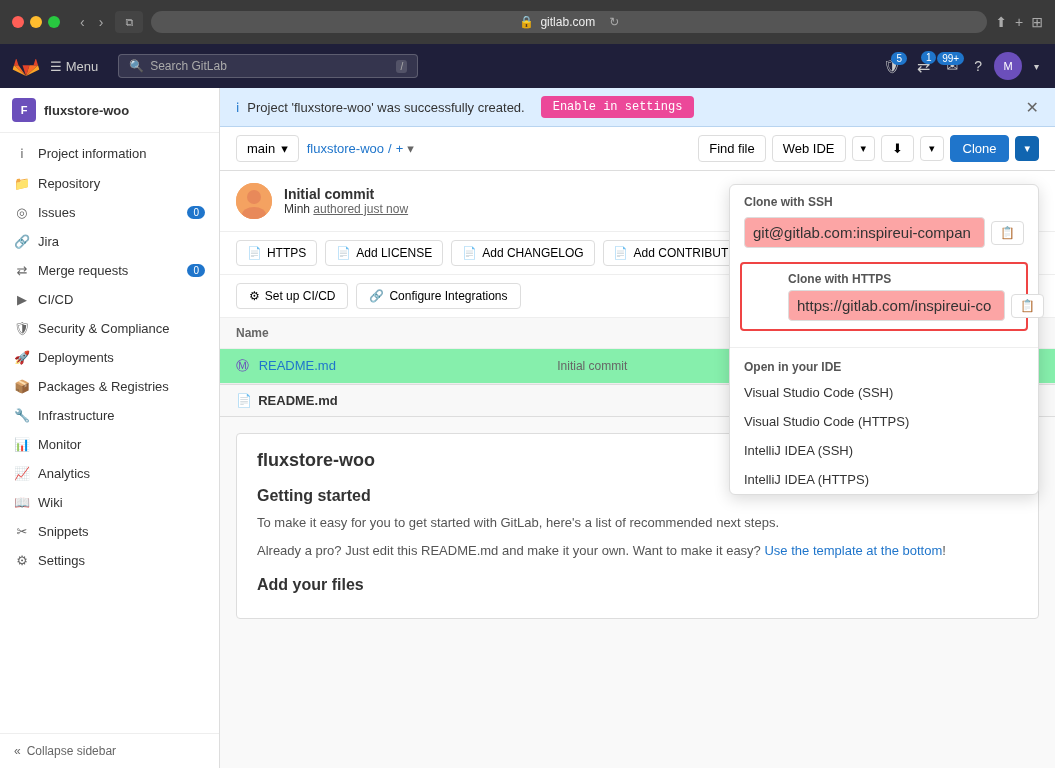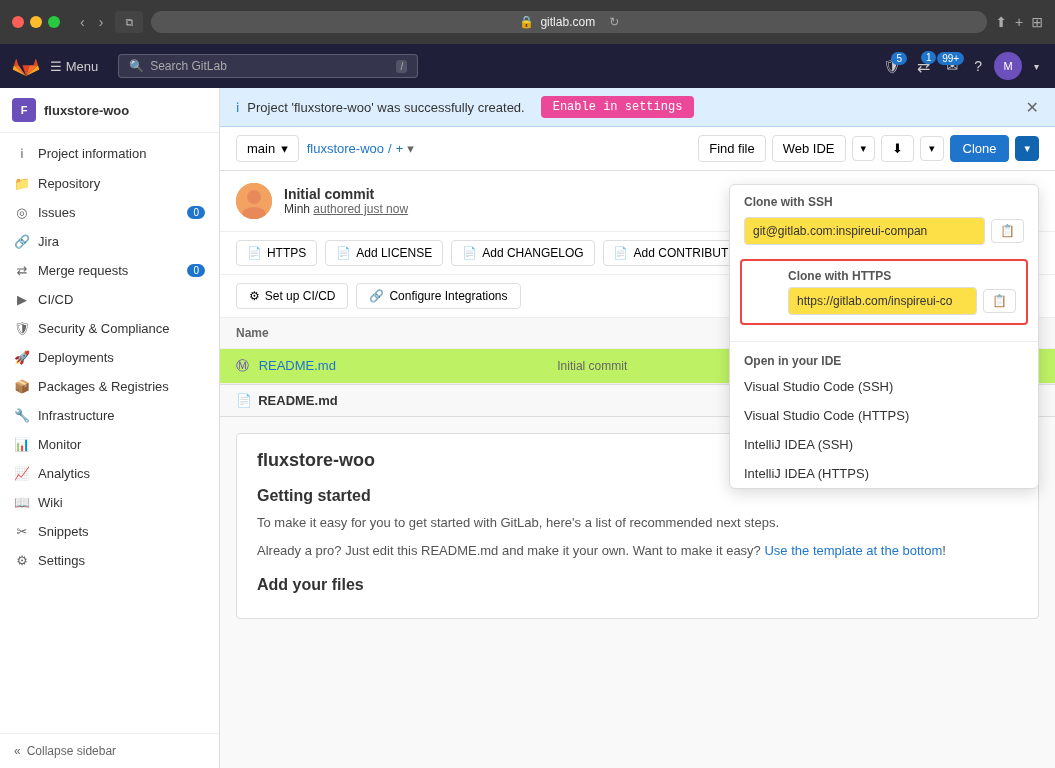--- a/index.html
+++ b/index.html
@@ -138,21 +138,21 @@
       border-bottom: 1px solid #eee;
     }
     .action-btn { background: white; border: 1px solid #ddd; border-radius: 4px; padding: 5px 12px; font-size: 12px; cursor: pointer; display: flex; align-items: center; gap: 5px; }
 
     
     .file-table { background: white; margin: 0; }
     .file-table-header { display: flex; padding: 8px 16px; border-bottom: 1px solid #eee; font-size: 12px; font-weight: 600; color: #666; background: #f8f8f8; }
     .col-name { flex: 2; }
     .col-commit { flex: 2; }
     .col-date { flex: 1; text-align: right; }
-    .file-row { display: flex; padding: 8px 16px; border-bottom: 1px solid #eee; font-size: 13px; align-items: center; background: #bef264; }
+    .file-row { display: flex; padding: 8px 16px; border-bottom: 1px solid #eee; font-size: 13px; align-items: center; background: #86efac; }
     .file-icon { margin-right: 6px; color: #6b4fbb; }
     .file-name { color: #1f75cb; cursor: pointer; }
     .file-commit { flex: 2; color: #666; font-size: 12px; }
     .file-date { flex: 1; color: #666; font-size: 12px; text-align: right; }
 
     
     .readme-section { background: white; margin: 16px; border: 1px solid #ddd; border-radius: 4px; padding: 16px 20px; }
     .readme-title { font-size: 18px; font-weight: 700; color: #333; margin-bottom: 12px; }
     .readme-h2 { font-size: 16px; font-weight: 600; color: #333; margin: 16px 0 8px; }
     .readme-p { font-size: 13px; color: #555; line-height: 1.5; margin-bottom: 8px; }
@@ -166,21 +166,21 @@
       width: 310px;
       background: white;
       border: 1px solid #ddd;
       border-radius: 6px;
       box-shadow: 0 4px 16px rgba(0,0,0,0.15);
       z-index: 100;
       padding: 0;
     }
     .clone-section-title { font-size: 12px; font-weight: 600; color: #555; padding: 10px 14px 4px; }
     .clone-input-row { display: flex; align-items: center; gap: 6px; padding: 4px 14px 10px; }
-    .clone-input { flex: 1; border: 1px solid #ddd; border-radius: 4px; padding: 6px 8px; font-size: 12px; color: #333; background: #fde047; }
+    .clone-input { flex: 1; border: 1px solid #ddd; border-radius: 4px; padding: 6px 8px; font-size: 15px; color: #333; background: #fca5a5; }
     .clone-https-section { border: 2px solid #ef4444; border-radius: 4px; margin: 4px 10px 16px; padding-left: 36px; }
     .clone-https-title { font-size: 12px; font-weight: 600; color: #555; padding: 8px 10px 4px; }
     .clone-https-input-row { display: flex; align-items: center; gap: 6px; padding: 0 10px 8px; }
     .copy-btn { background: white; border: 1px solid #ddd; border-radius: 4px; padding: 4px 8px; cursor: pointer; font-size: 12px; }
     .clone-separator { height: 1px; background: #eee; margin: 4px 0; }
     .open-ide-title { font-size: 12px; font-weight: 600; color: #555; padding: 8px 14px 4px; }
     .ide-option { padding: 7px 14px; font-size: 13px; color: #333; cursor: pointer; }
   </style>
 </head>
 <body>

